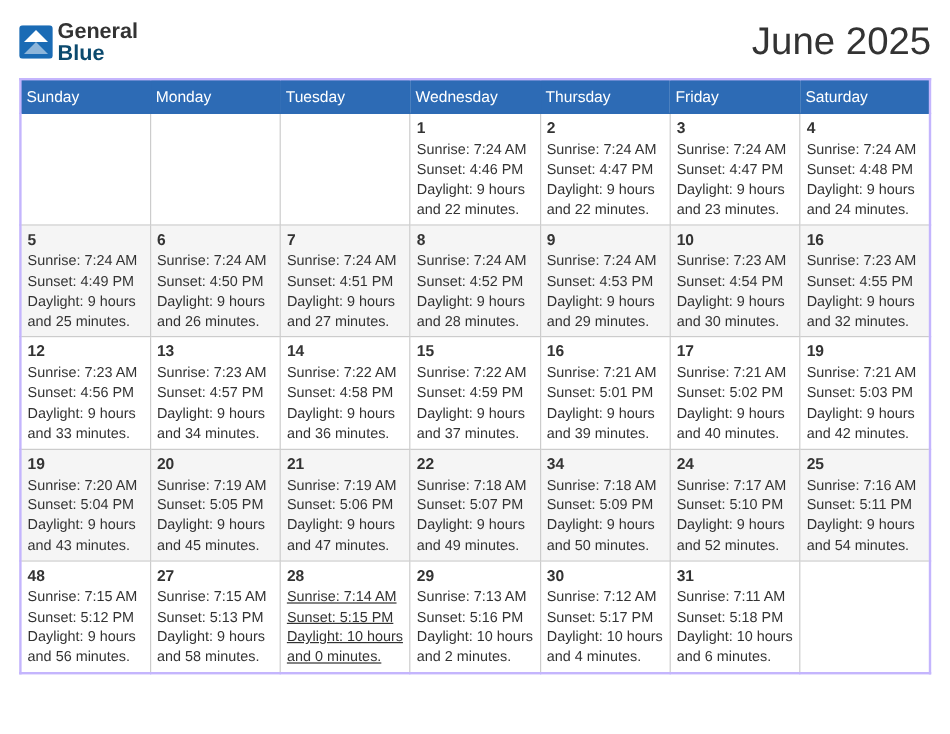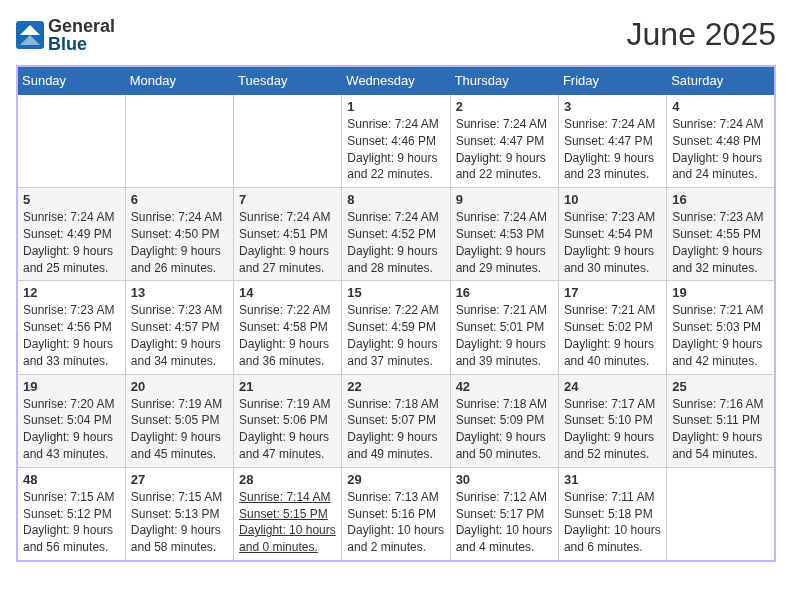--- a/index.html
+++ b/index.html
@@ -285,21 +285,21 @@
 and 47 minutes.</div>
         </td>
         <td>
           <span class="day-num">22</span>
           <div class="day-info" style="white-space: pre-line;">Sunrise: 7:18 AM
 Sunset: 5:07 PM
 Daylight: 9 hours
 and 49 minutes.</div>
         </td>
         <td>
-          <span class="day-num">42</span>
+          <span class="day-num">34</span>
           <div class="day-info" style="white-space: pre-line;">Sunrise: 7:18 AM
 Sunset: 5:09 PM
 Daylight: 9 hours
 and 50 minutes.</div>
         </td>
         <td>
           <span class="day-num">24</span>
           <div class="day-info" style="white-space: pre-line;">Sunrise: 7:17 AM
 Sunset: 5:10 PM
 Daylight: 9 hours

